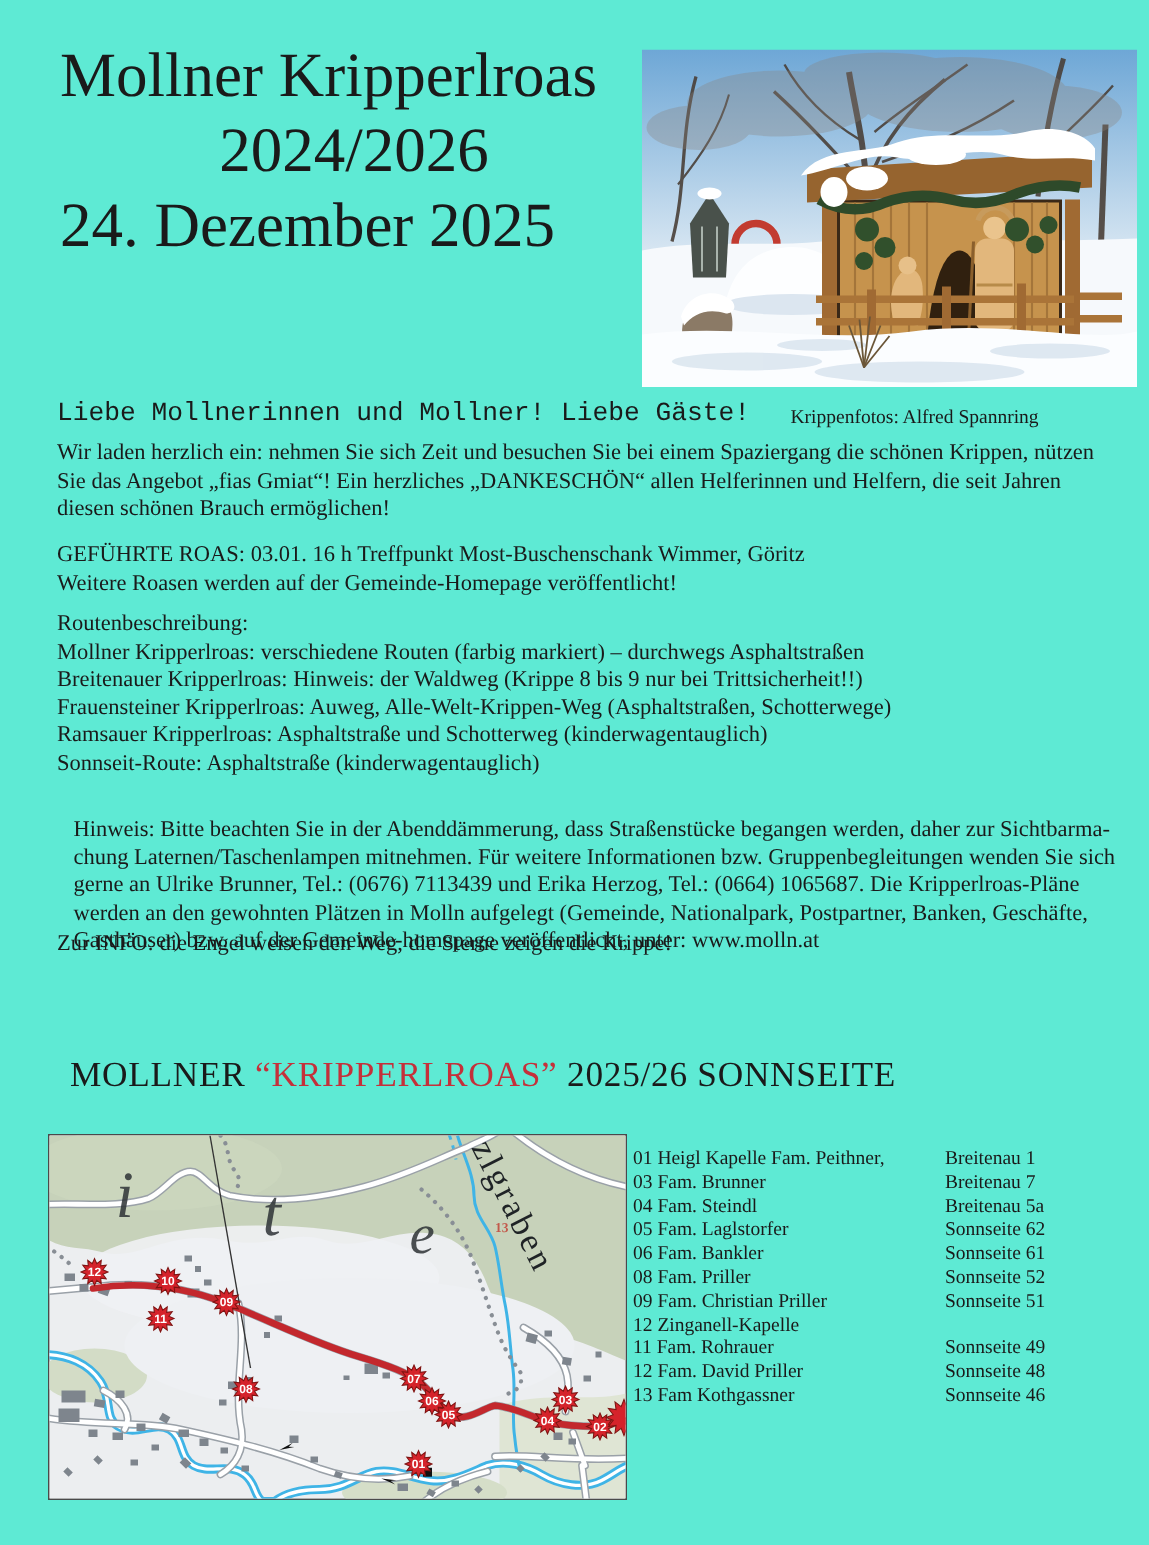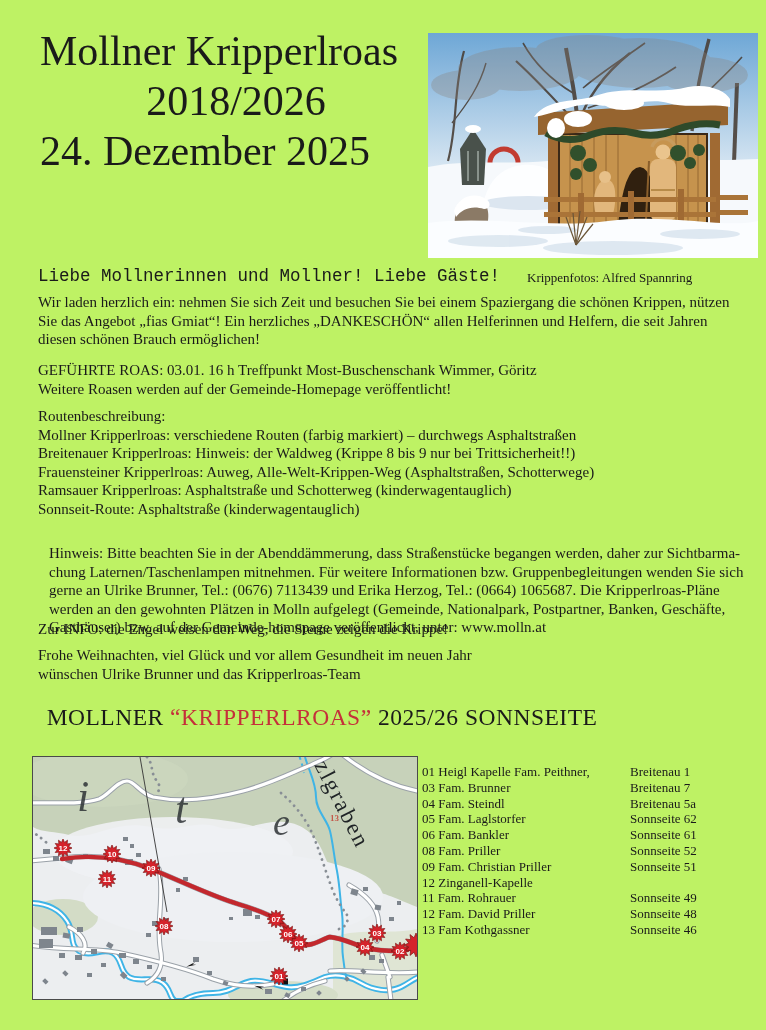--- a/index.html
+++ b/index.html
@@ -1,16 +1,16 @@
 <!DOCTYPE html>
 <html><head>
 <meta charset="utf-8">
 <style>
   html,body{margin:0;padding:0;background:#888;}
-  .page{position:relative;width:766px;height:1030px;background:#bef264;margin:0 auto;
+  .page{position:relative;width:766px;height:1030px;background:#5eead4;margin:0 auto;
         font-family:"Liberation Serif",serif;color:#1a1a1a;overflow:hidden;}
   .title{position:absolute;left:40px;top:26px;width:392px;font-size:42px;line-height:50px;
          font-weight:400;letter-spacing:0;}
   .t-line{white-space:pre;}
   .t-line.center{text-align:center;}
   .photo{position:absolute;left:428px;top:33px;width:330px;height:225px;}
   .photo svg{display:block;width:100%;height:100%;}
   .caption{position:absolute;left:527px;top:270px;font-size:13px;}
   .greeting{position:absolute;left:38px;top:266px;font-size:17.5px;font-family:Liberation Mono, monospace;}
   .para{position:absolute;left:38px;font-size:15px;line-height:18.6px;white-space:pre;}
@@ -34,21 +34,21 @@
   .slabel{font-family:"Liberation Serif",serif;fill:#1f2326;letter-spacing:2px;}
   .flabel{font-family:"Liberation Serif",serif;font-weight:bold;font-size:9px;fill:#c23b30;opacity:.8;}
 </style>
 </head>
 <body>
 
 <div class="page">
 
   <div class="title">
     <div class="t-line">Mollner Kripperlroas</div>
-    <div class="t-line center">2018/2026</div>
+    <div class="t-line center">2024/2026</div>
     <div class="t-line">24. Dezember 2025</div>
   </div>
 
   <figure class="photo" style="margin:0">
     <svg viewBox="0 0 330 225" preserveAspectRatio="none">
       <defs>
         <linearGradient id="sky" x1="0" y1="0" x2="0" y2="1">
           <stop offset="0" stop-color="#6ea7d6"></stop>
             <stop offset="1" stop-color="#d7e6f2"></stop>
         </linearGradient>
@@ -166,22 +166,20 @@
 Breitenauer Kripperlroas: Hinweis: der Waldweg (Krippe 8 bis 9 nur bei Trittsicherheit!!)
 Frauensteiner Kripperlroas: Auweg, Alle-Welt-Krippen-Weg (Asphaltstraßen, Schotterwege)
 Ramsauer Kripperlroas: Asphaltstraße und Schotterweg (kinderwagentauglich)
 Sonnseit-Route: Asphaltstraße (kinderwagentauglich)</div>
   <div class="para p-hinweis">Hinweis: Bitte beachten Sie in der Abenddämmerung, dass Straßenstücke begangen werden, daher zur Sichtbarma-
 chung Laternen/Taschenlampen mitnehmen. Für weitere Informationen bzw. Gruppenbegleitungen wenden Sie sich
 gerne an Ulrike Brunner, Tel.: (0676) 7113439 und Erika Herzog, Tel.: (0664) 1065687. Die Kripperlroas-Pläne
 werden an den gewohnten Plätzen in Molln aufgelegt (Gemeinde, Nationalpark, Postpartner, Banken, Geschäfte,
 Gasthäuser) bzw. auf der Gemeinde-homepage veröffentlicht, unter: www.molln.at</div>
   <div class="para p-zurinfo">Zur INFO: die Engel weisen den Weg, die Sterne zeigen die Krippe!</div>
-  <div class="para p-wishes">Frohe Weihnachten, viel Glück und vor allem Gesundheit im neuen Jahr
-wünschen Ulrike Brunner und das Kripperlroas-Team</div>
 
   <div class="heading"><span>MOLLNER </span><span class="hl">“KRIPPERLROAS”</span><span> 2025/26 SONNSEITE</span></div>
 
   <div class="mapbox">
     <svg id="mapsvg" viewBox="0 0 384 242" preserveAspectRatio="none">
       <rect width="384" height="242" fill="#eceef0"></rect>
       <path d="M0 0 H384 V150 C360 140 350 135 330 132 C310 129 300 120 292 100 C286 84 276 70 258 66 C230 60 210 78 185 70 C160 62 150 76 118 70 C80 62 60 84 36 78 C22 74 10 76 0 70 Z" fill="#c7d2ba"></path>
       <ellipse cx="70" cy="22" rx="85" ry="28" fill="#cdd8c0" opacity="0.6"></ellipse>
       <path d="M300 180 C330 170 360 178 384 172 V242 H300 Z" fill="#dfe5d4"></path>
       <ellipse cx="30" cy="160" rx="35" ry="18" fill="#d3dcc6"></ellipse>

